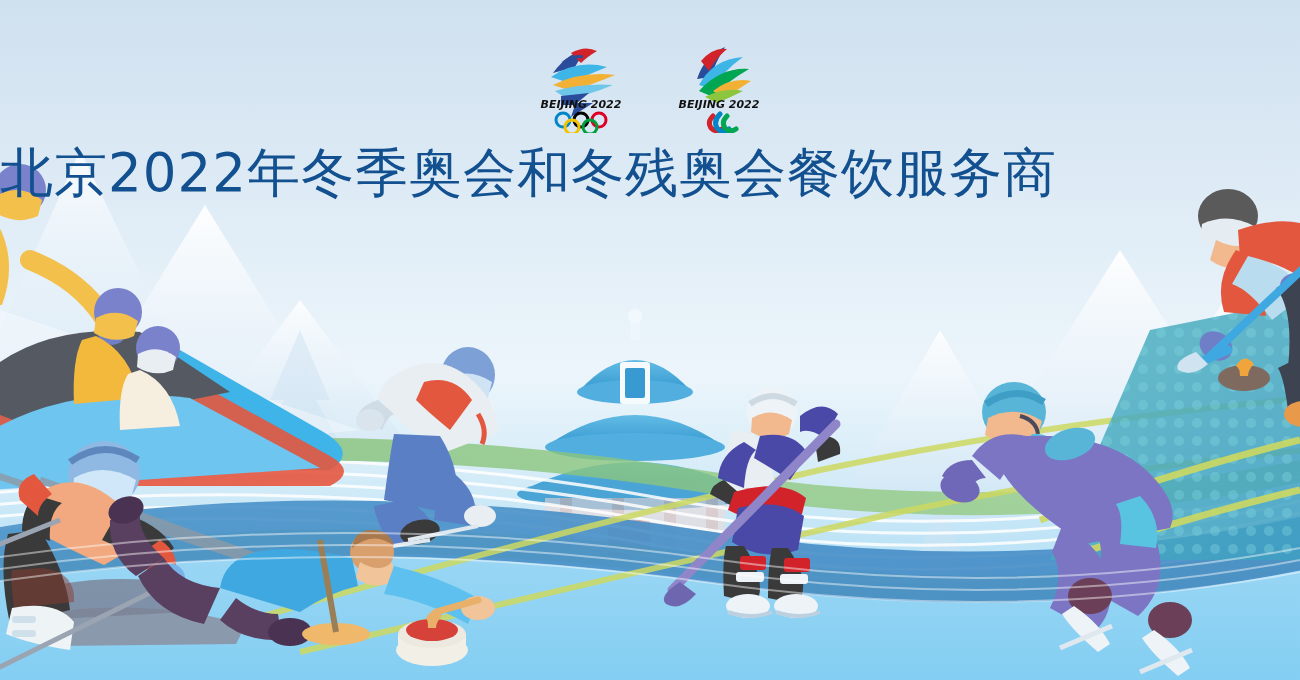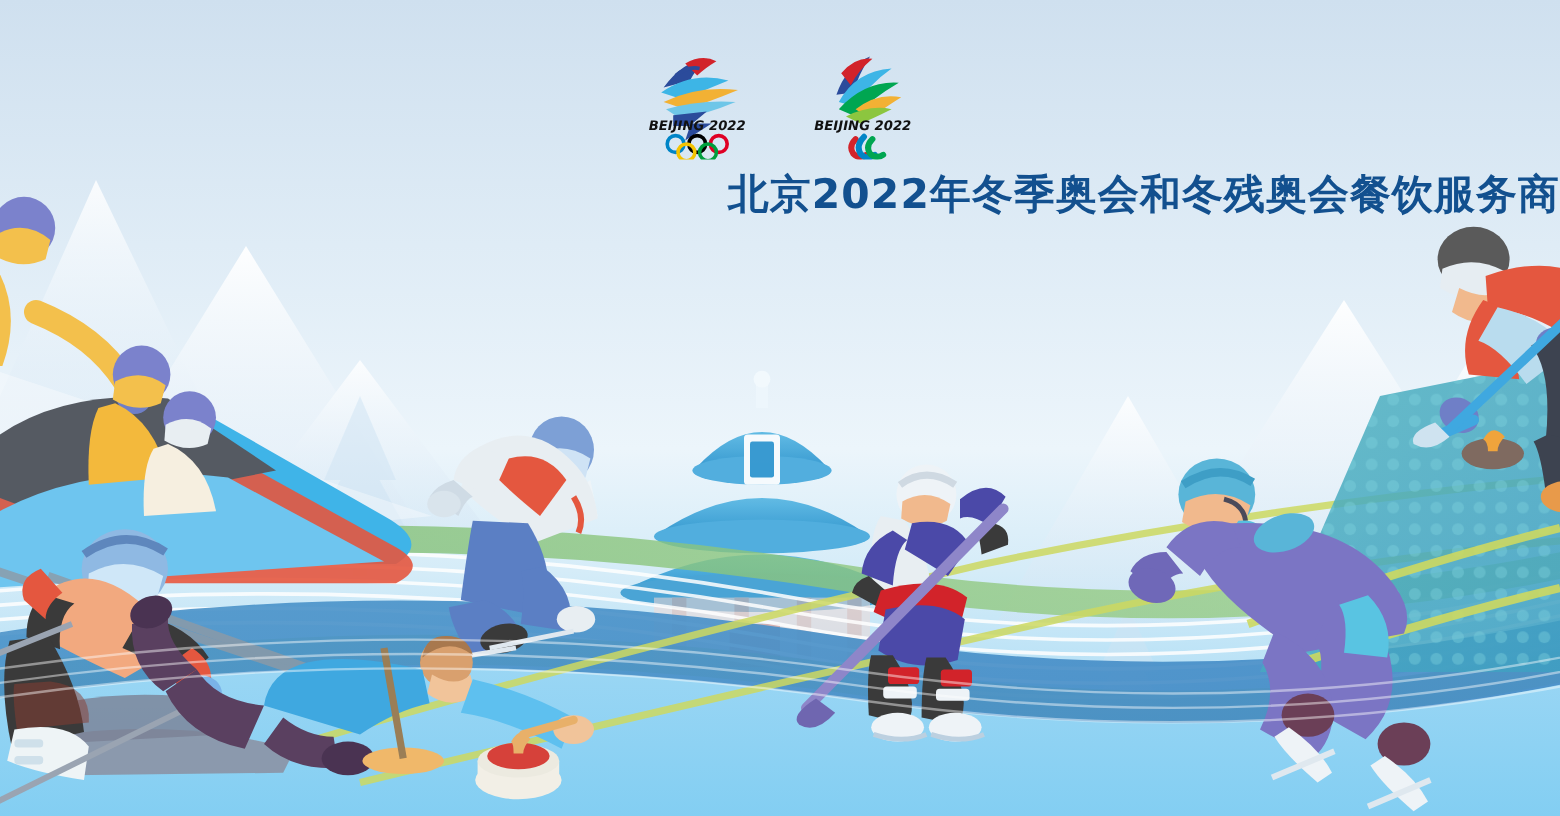--- a/index.html
+++ b/index.html
@@ -9,22 +9,22 @@
     font-family:"Liberation Sans","DejaVu Sans",sans-serif;
     background:linear-gradient(170deg,#cfe0ef 0%,#dbe9f4 22%,#eaf3fa 44%,#e6f1fa 58%,#bfe0f4 74%,#8fd2f3 100%);
   }
   .layer{position:absolute;left:0;top:0;width:1300px;height:680px;}
   .logos{
     position:absolute;top:33px;left:0;width:1300px;height:100px;
     display:flex;justify-content:center;align-items:flex-start;gap:38px;z-index:40;
   }
   .emblem{width:100px;height:100px;display:block;}
   .title{
-    position:absolute;top:143px;left:0;width:1300px;text-align:right;z-index:45;
-    color:#12508f;font-size:34px;font-weight:bold;letter-spacing:1px;line-height:1.15;
+    position:absolute;top:143px;left:0;width:1300px;text-align:left;z-index:45;
+    color:#12508f;font-size:53px;font-weight:normal;letter-spacing:1px;line-height:1.15;
     font-family:"DejaVu Sans","Liberation Sans",sans-serif;
     white-space:nowrap;
   }
 </style>
 </head>
 <body>
 
 <div class="banner">
 
   <svg class="layer" viewBox="0 0 1300 680" preserveAspectRatio="none" xmlns="http://www.w3.org/2000/svg">

